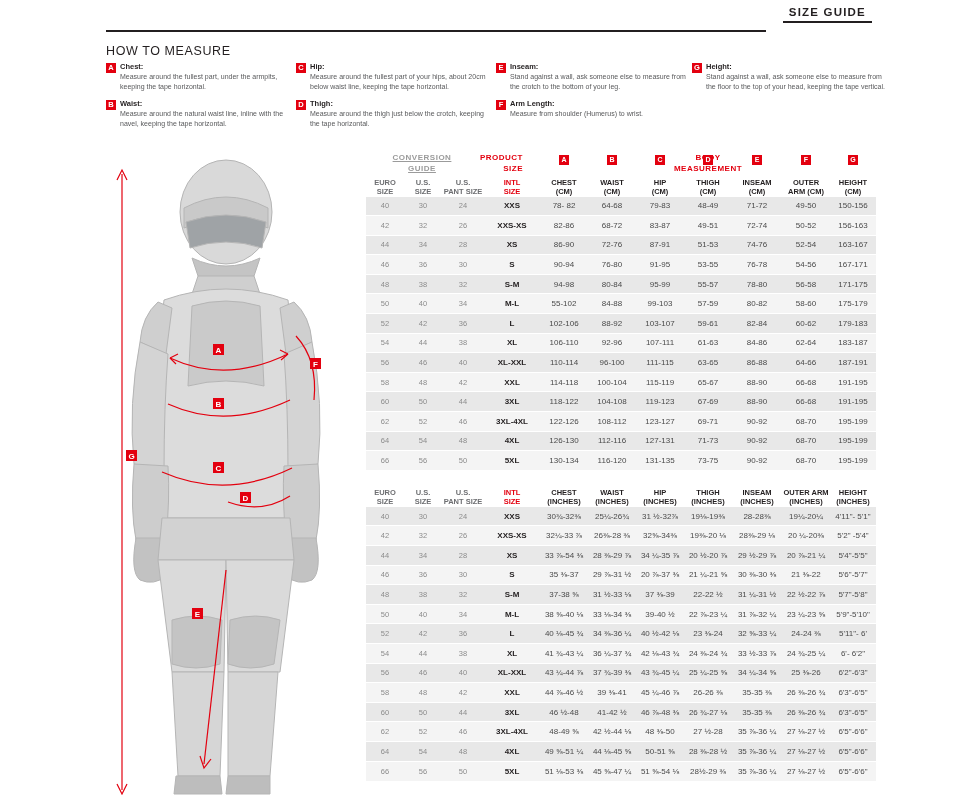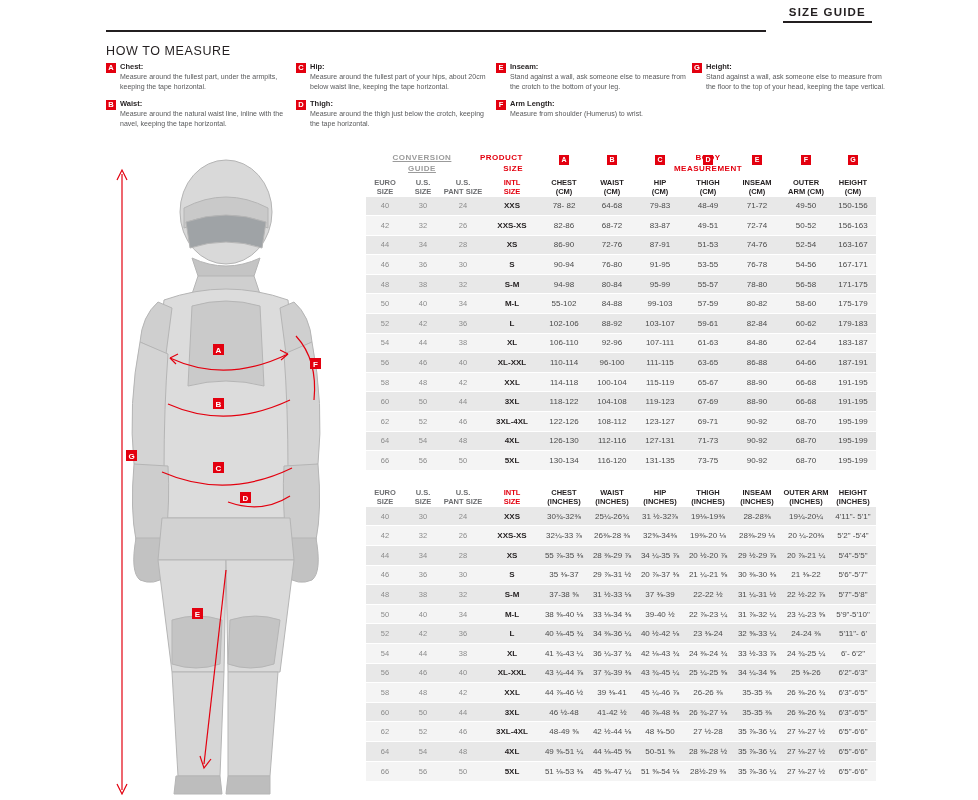--- a/index.html
+++ b/index.html
@@ -541,21 +541,21 @@
           <td class="val">19⅜-20 ⅛</td>
           <td class="val">28⅜-29 ⅛</td>
           <td class="val">20 ¼-20⅜</td>
           <td class="val">5'2" -5'4"</td>
         </tr>
         <tr class="data-row even">
           <td class="conv">44</td>
           <td class="conv">34</td>
           <td class="conv">28</td>
           <td class="intl">XS</td>
-          <td class="val">55 ⅞-35 ⅜</td>
+          <td class="val">33 ⅞-54 ⅜</td>
           <td class="val">28 ⅜-29 ⅞</td>
           <td class="val">34 ¼-35 ⅞</td>
           <td class="val">20 ½-20 ⅞</td>
           <td class="val">29 ½-29 ⅞</td>
           <td class="val">20 ⅞-21 ¼</td>
           <td class="val">5'4"-5'5"</td>
         </tr>
         <tr class="data-row odd">
           <td class="conv">46</td>
           <td class="conv">36</td>

